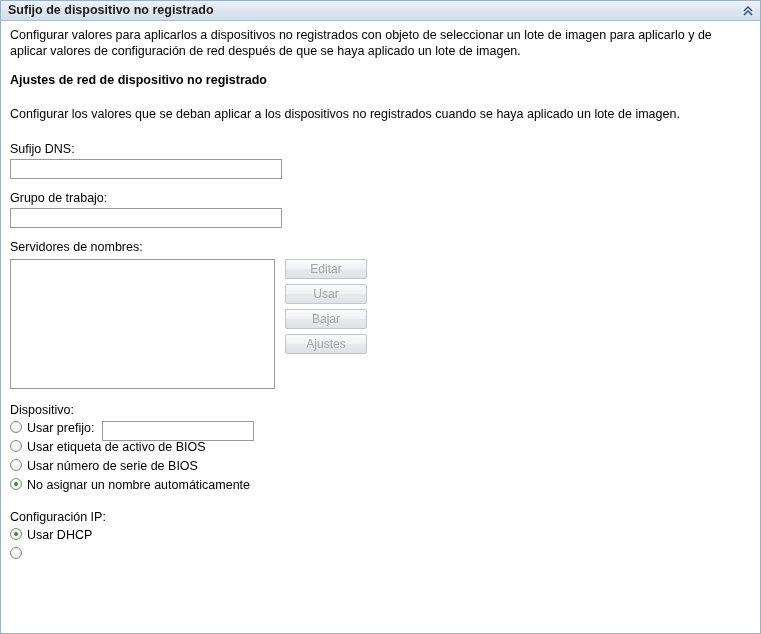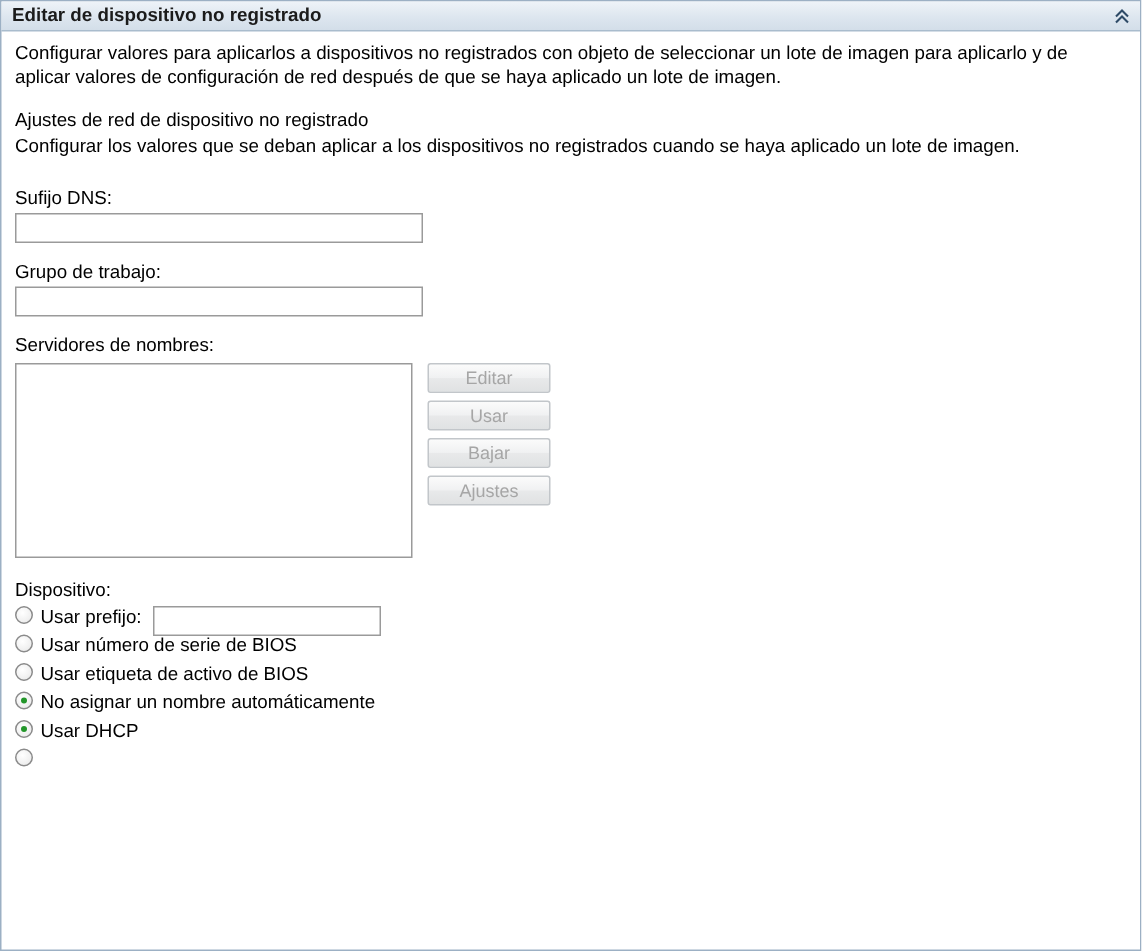--- a/index.html
+++ b/index.html
@@ -43,22 +43,22 @@
   .collapse-btn svg { display: block; }
   .content {
     padding: 6px 9px 0 9px;
   }
   .intro {
     line-height: 16px;
     margin: 0 0 14px 0;
     max-width: 745px;
   }
   .section-head {
-    font-weight: normal;
-    margin: 0 0 2px 0;
+    font-weight: bold;
+    margin: 0 0 19px 0;
   }
   .section-sub {
     margin: 0 0 20px 0;
     line-height: 16px;
   }
   .field-label {
     margin: 0 0 3px 0;
   }
   .txt {
     border: 1px solid #9a9a9a;
@@ -146,21 +146,21 @@
     margin: 14px 0 4px 0;
   }
   .dev-label { margin: 14px 0 4px 0; }
 </style>
 </head>
 <body>
 
 <div class="panel">
 
   <div class="titlebar">
-    <div class="title">Editar de dispositivo no registrado</div>
+    <div class="title">Sufijo de dispositivo no registrado</div>
     <div class="collapse-btn">
       <svg width="14" height="14" viewBox="0 0 14 14" aria-hidden="true">
         <polyline points="3,7 7,3 11,7" fill="none" stroke="#2d4a66" stroke-width="1.4"></polyline>
         <polyline points="3,11 7,7 11,11" fill="none" stroke="#2d4a66" stroke-width="1.4"></polyline>
       </svg>
     </div>
   </div>
 
   <div class="content">
 
@@ -195,33 +195,34 @@
     <div class="dev-label">Dispositivo:</div>
 
     <div class="radio-line">
       <span class="radio"></span>
       <span class="radio-label">Usar prefijo:</span>
       <input class="txt txt-prefix" type="text" value="" style="">
     </div>
 
     <div class="radio-line">
       <span class="radio"></span>
+      <span class="radio-label">Usar etiqueta de activo de BIOS</span>
+    </div>
+
+    <div class="radio-line">
+      <span class="radio"></span>
       <span class="radio-label">Usar número de serie de BIOS</span>
-    </div>
-
-    <div class="radio-line">
-      <span class="radio"></span>
-      <span class="radio-label">Usar etiqueta de activo de BIOS</span>
     </div>
 
     <div class="radio-line">
       <span class="radio checked"></span>
       <span class="radio-label">No asignar un nombre automáticamente</span>
     </div>
 
+    <div class="block-label">Configuración IP:</div>
 
     <div class="radio-line">
       <span class="radio checked"></span>
       <span class="radio-label">Usar DHCP</span>
     </div>
 
     <div class="radio-line">
       <span class="radio"></span>
     </div>
 

